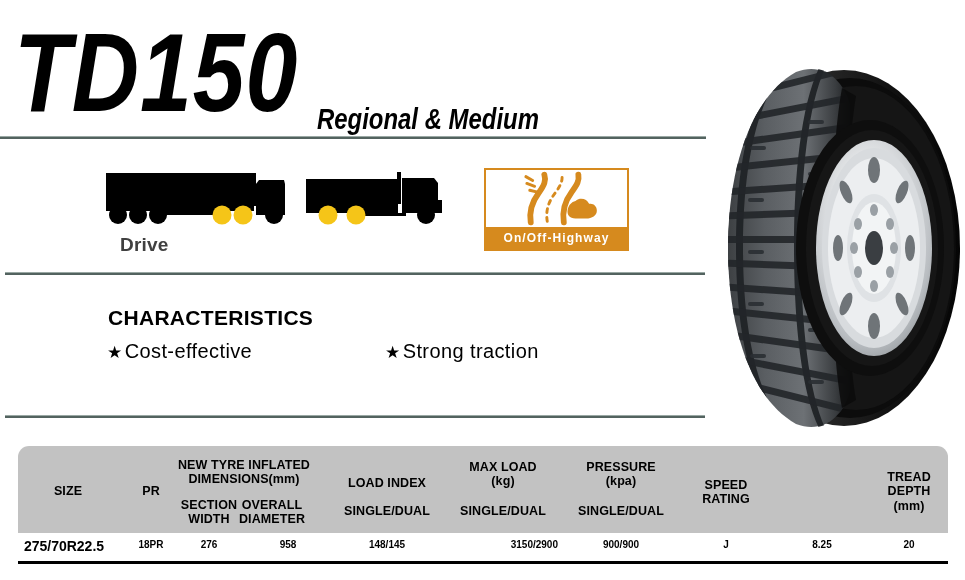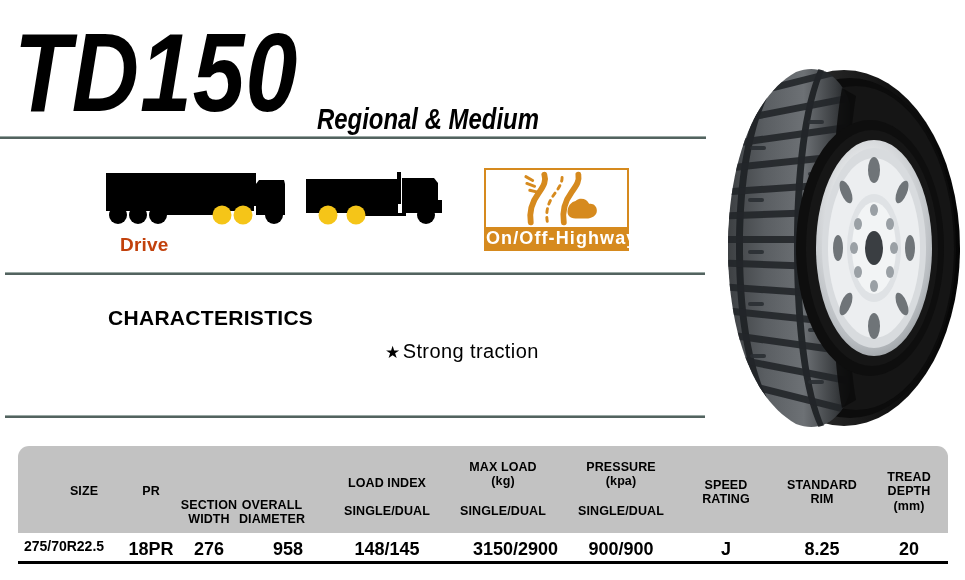--- a/index.html
+++ b/index.html
@@ -69,21 +69,21 @@
 
   .truck-fig { position: absolute; }
   #truck-semi   { left: 104px; top: 30px;  width: 182px; height: 55px; }
   #truck-rigid  { left: 302px; top: 30px;  width: 144px; height: 55px; }
 
   #drive-label {
     position: absolute;
     left: 120px; top: 94px;
     font-size: 19px;
     font-weight: bold;
-    color: #c2410c;
+    color: #404040;
     letter-spacing: 0.2px;
   }
 
   
   #highway-badge {
     position: absolute;
     left: 484px; top: 168px;
     width: 145px; height: 83px;
     border: 2px solid #d68a1e;
     background: #ffffff;
@@ -92,21 +92,21 @@
     position: absolute;
     left: 0; top: 0;
     width: 100%; height: 57px;
   }
   #highway-badge-bar {
     position: absolute;
     left: 0; bottom: 0;
     width: 100%; height: 22px;
     background: #d68a1e;
     color: #ffffff;
-    font-size: 18px;
+    font-size: 12px;
     font-weight: bold;
     letter-spacing: 1.1px;
     text-align: center;
     line-height: 22px;
     white-space: nowrap;
   }
 
   
   #characteristics {
     position: absolute;
@@ -165,21 +165,21 @@
   #spec-row {
     position: absolute;
     left: 0; top: 87px;
     width: 930px; height: 31px;
     border-bottom: 3px solid #000000;
   }
   .td {
     position: absolute;
     top: 6px;
     text-align: center;
-    font-size: 18px;
+    font-size: 10px;
     font-weight: bold;
     color: #000000;
     white-space: nowrap;
   }
   .td.size-cell { font-size: 14px; top: 5px; }
 </style>
 </head>
 <body>
 
 <div id="sheet">
@@ -254,20 +254,23 @@
                C114,46 109,49 103,49 L92,49 C86,49 83,45 84,40
                C85,35 88,32 92,31 Z" fill="#d68a1e"></path>
     </svg>
     <div id="highway-badge-bar">On/Off-Highway</div>
   </div>
 
   <div class="rule" id="rule-2"></div>
 
   <div id="characteristics">
     <div id="characteristics-title">CHARACTERISTICS</div>
+    <div class="char-item" id="char-item-0">
+      <span class="star">★</span><span>Cost-effective</span>
+    </div>
     <div class="char-item" id="char-item-1">
       <span class="star">★</span><span>Strong traction</span>
     </div>
   </div>
 
   <div class="rule" id="rule-3"></div>
 
   <svg id="tyre-photo" viewBox="0 0 252 372">
     <defs>
       <radialGradient id="rimGrad" cx="45%" cy="38%" r="70%">
@@ -379,24 +382,28 @@
       <ellipse cx="148" cy="162" rx="4" ry="6"></ellipse>
     </g>
 
     <ellipse cx="164" cy="186" rx="9" ry="17" fill="#3a3e42"></ellipse>
   </svg>
 
   <div id="spec-table">
 
     <div id="spec-head">
 
-      <div class="th" style="left:16px; top:38px; width:100px;">SIZE</div>
+      <div class="th" style="left:0px; top:38px; width:100px;">SIZE</div>
 
       <div class="th" style="left:98px; top:38px; width:70px;">PR</div>
 
+      <div class="th" style="left:146px; top:12px; width:160px;">
+        <span>NEW  TYRE INFLATED</span><br>
+        <span>DIMENSIONS(mm)</span>
+      </div>
 
       <div class="th" style="left:150px; top:52px; width:82px;">
         <span>SECTION</span><br>
         <span>WIDTH</span>
       </div>
 
       <div class="th" style="left:210px; top:52px; width:88px;text-align:center;">
         <span>OVERALL</span><br>
         <span>DIAMETER</span>
       </div>
@@ -416,24 +423,20 @@
         <span>PRESSURE</span><br>
         <span>(kpa)</span>
       </div>
       <div class="th" style="left:548px; top:58px; width:110px;">SINGLE/DUAL</div>
 
       <div class="th" style="left:664px; top:32px; width:88px;">
         <span>SPEED</span><br>
         <span>RATING</span>
       </div>
 
-      <div class="th" style="left:758px; top:32px; width:92px;">
-        <span>STANDARD</span><br>
-        <span>RIM</span>
-      </div>
 
       <div class="th" style="left:854px; top:24px; width:74px;">
         <span>TREAD</span><br>
         <span>DEPTH</span><br>
         <span>(mm)</span>
       </div>
     </div>
 
     <div id="spec-row">
       <div class="td size-cell" style="left:-14px; width:120px;">275/70R22.5</div>

